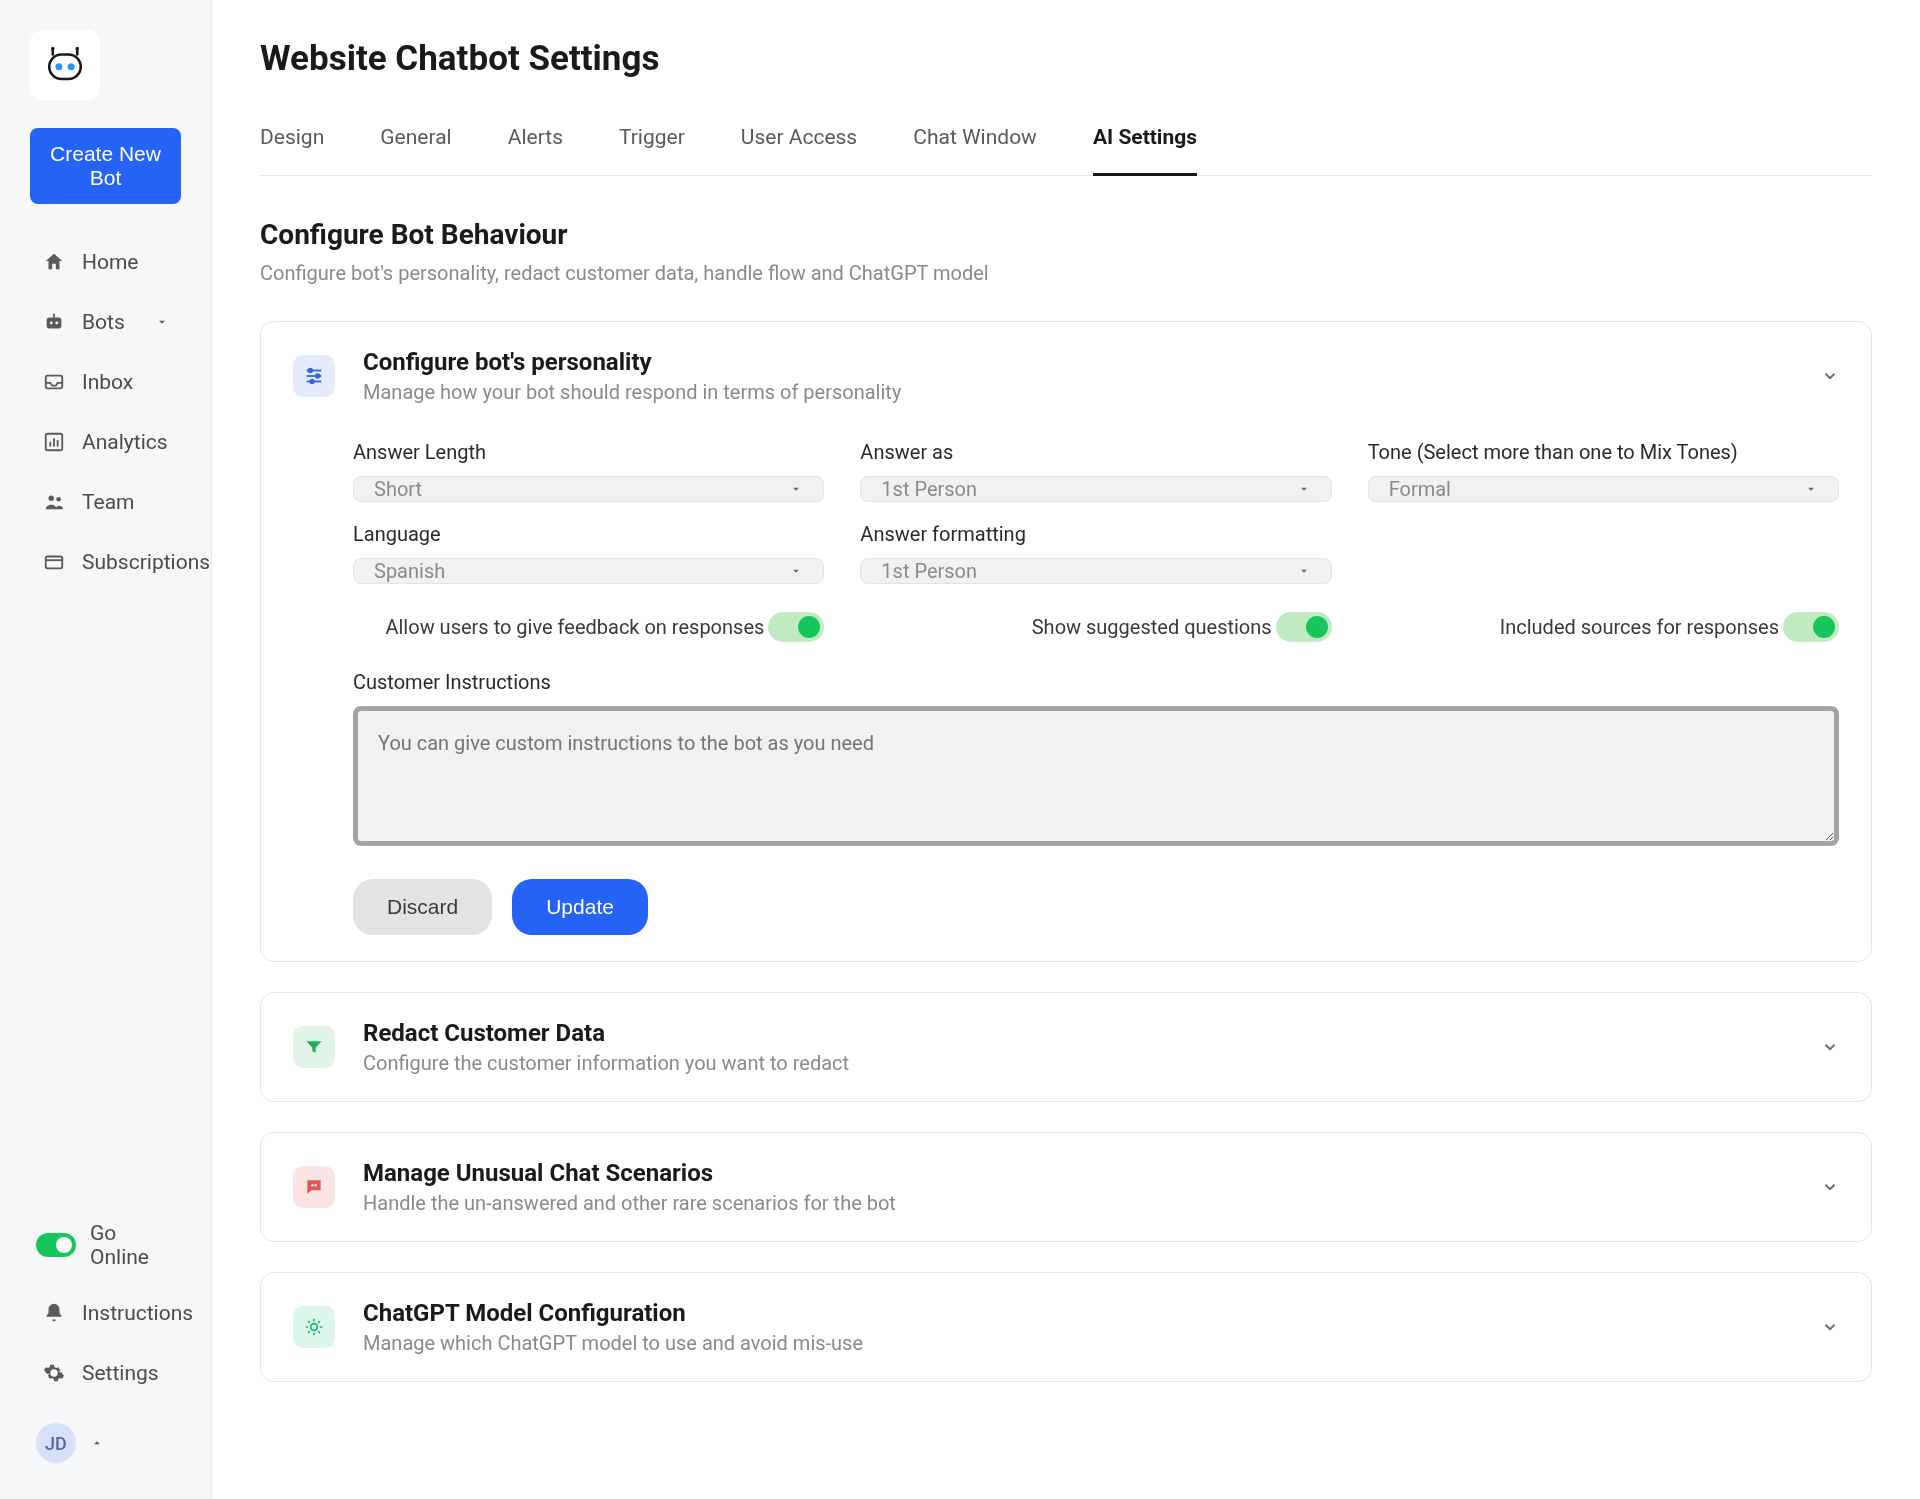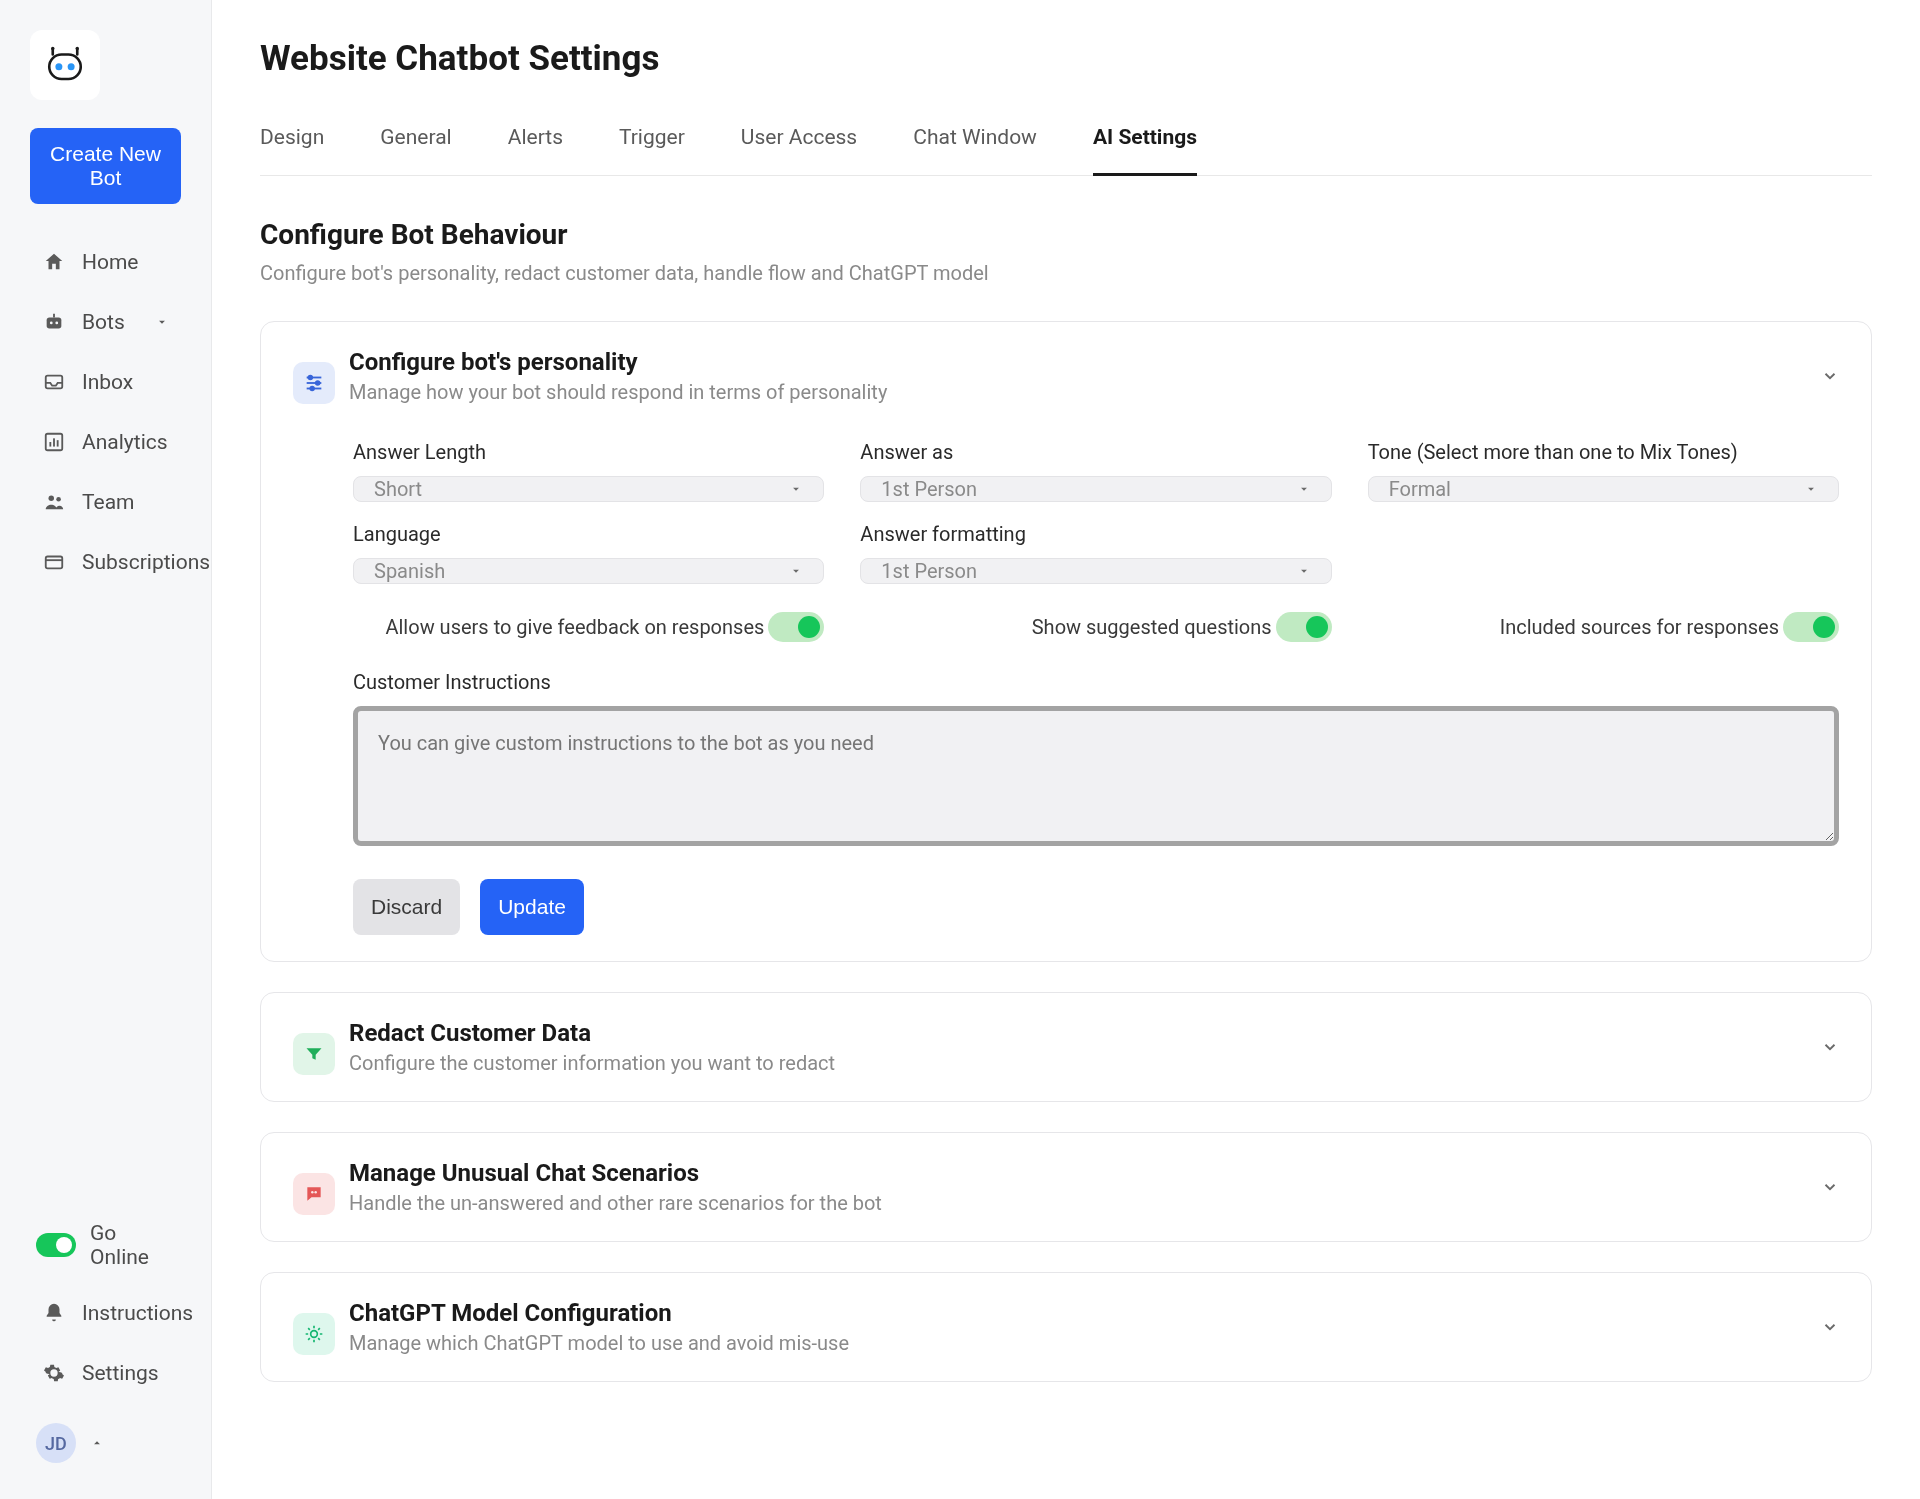--- a/index.html
+++ b/index.html
@@ -110,22 +110,22 @@
 .section-sub { font-size: 20px; color: #8a8a8a; margin-bottom: 36px; }
 
 .card {
   border: 1px solid #e6e6e9;
   border-radius: 14px;
   margin-bottom: 30px;
   padding: 26px 32px;
 }
 .card-header {
   display: flex;
-  align-items: flex-end;
-  gap: 14px;
+  align-items: center;
+  gap: 28px;
 }
 .card-icon {
   width: 42px; height: 42px; border-radius: 10px; display: flex; align-items: center; justify-content: center; flex-shrink: 0;
 }
 .card-icon.blue { background: #e4ebfb; }
 .card-icon.green { background: #e1f5e8; }
 .card-icon.red { background: #fbe4e4; }
 .card-icon.ggreen { background: #def7ed; }
 .card-header-text { flex: 1; }
 .card-title { font-size: 24px; font-weight: 700; margin-bottom: 4px; }
@@ -155,21 +155,21 @@
 }
 .toggle::after {
   content: ''; position: absolute; right: 4px; top: 4px; width: 22px; height: 22px; background: #16c65a; border-radius: 50%;
 }
 .textarea {
   width: 100%; min-height: 140px; background: #f1f1f3; border: 5px solid #a3a3a3; border-radius: 8px;
   padding: 20px; font-size: 20px; color: #8a8a8a; resize: vertical; font-family: inherit;
 }
 .actions { display: flex; gap: 20px; margin-top: 28px; }
 .btn {
-  padding: 16px 18px; border-radius: 8px; font-size: 21px; border: none; cursor: pointer;
+  padding: 16px 34px; border-radius: 20px; font-size: 21px; border: none; cursor: pointer;
 }
 .btn.secondary { background: #e3e3e6; color: #3a3a3a; }
 .btn.primary { background: #2563f6; color: #fff; }
 
 svg { display: block; }
 </style>
 </head>
 <body>
 
 <aside class="sidebar">

